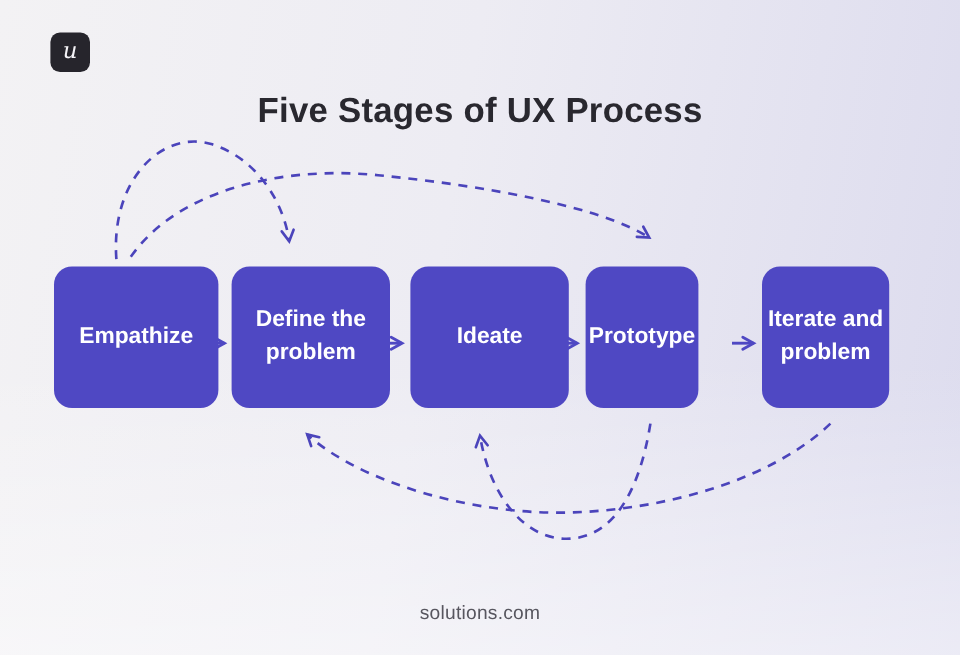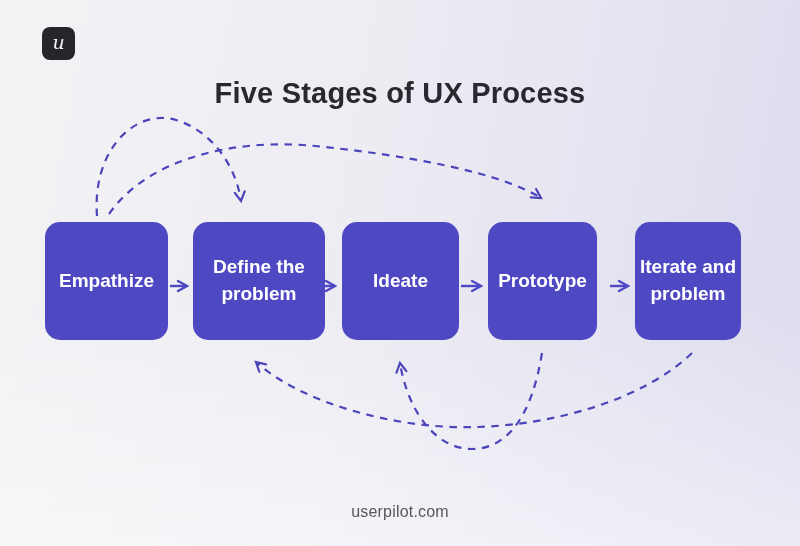--- a/index.html
+++ b/index.html
@@ -115,38 +115,38 @@
     <path class="dashed-arc" d="M 692 353 C 645 398, 560 424, 478 427 C 395 430, 300 402, 256 362" marker-end="url(#vhead)"></path>
 
     <path class="dashed-arc" d="M 542 353 C 532 415, 508 449, 472 449 C 436 449, 408 412, 400 363" marker-end="url(#vhead)"></path>
 
     <path class="solid-arrow" d="M 170 286 L 187 286" marker-end="url(#vheadsolid)"></path>
     <path class="solid-arrow" d="M 316 286 L 335 286" marker-end="url(#vheadsolid)"></path>
     <path class="solid-arrow" d="M 461 286 L 481 286" marker-end="url(#vheadsolid)"></path>
     <path class="solid-arrow" d="M 610 286 L 628 286" marker-end="url(#vheadsolid)"></path>
   </svg>
 
-  <div class="stage" style="left:45px; width:123px">
+  <div class="stage" style="left:45px; width:137px">
     <span class="line">Empathize</span>
     <span class="line"></span>
   </div>
 
   <div class="stage" style="left:193px; width:132px">
     <span class="line">Define the</span>
     <span class="line">problem</span>
   </div>
 
-  <div class="stage" style="left:342px; width:117px">
+  <div class="stage" style="left:342px; width:132px">
     <span class="line">Ideate</span>
   </div>
 
-  <div class="stage" style="left:488px; width:109px">
+  <div class="stage" style="left:488px; width:94px">
     <span class="line">Prototype</span>
   </div>
 
   <div class="stage" style="left:635px; width:106px">
     <span class="line">Iterate and</span>
     <span class="line">problem</span>
   </div>
 
-  <div class="footer">userpilot.com</div>
+  <div class="footer">solutions.com</div>
 
 </div>
 
 </body></html>

